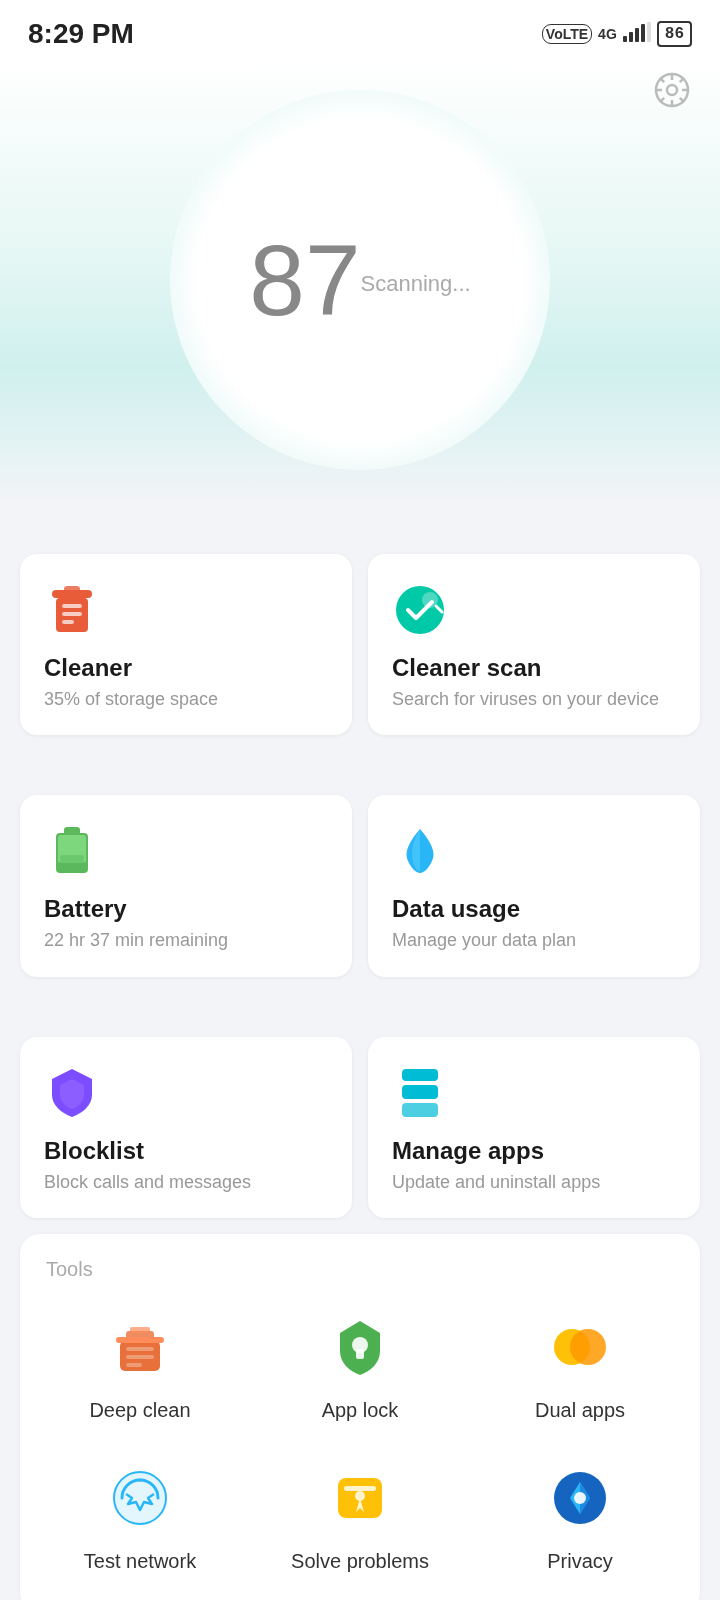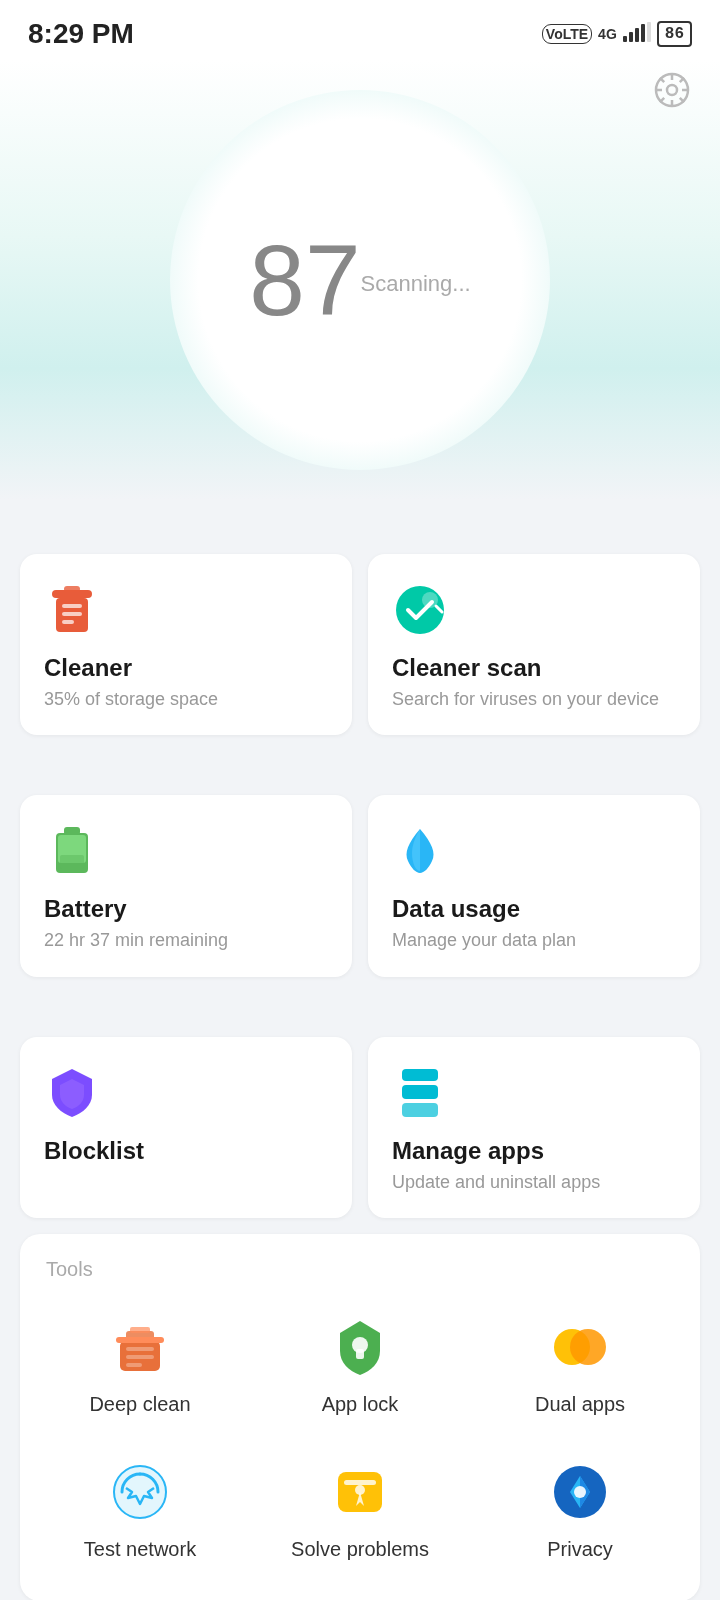--- a/index.html
+++ b/index.html
@@ -139,21 +139,21 @@
     }
     .tools-grid {
       display: grid;
       grid-template-columns: 1fr 1fr 1fr;
       gap: 20px 0;
     }
     .tool-item {
       display: flex;
       flex-direction: column;
       align-items: center;
-      gap: 10px;
+      gap: 16px;
       cursor: pointer;
       padding: 10px 0;
     }
     .tool-icon {
       width: 72px;
       height: 72px;
       display: flex;
       align-items: center;
       justify-content: center;
     }
@@ -280,20 +280,21 @@
   </div>
 
   <div class="card">
     <div class="card-icon">
       <svg width="48" height="52" viewBox="0 0 48 52">
         <path d="M24 2 L44 12 L44 28 C44 38 35 46 24 50 C13 46 4 38 4 28 L4 12 Z" fill="#7c4dff"></path>
         <path d="M24 12 L36 18 L36 28 C36 34 31 40 24 42 C17 40 12 34 12 28 L12 18 Z" fill="#9c6dff" opacity="0.5"></path>
       </svg>
     </div>
     <div class="card-title">Blocklist</div>
+    <div class="card-desc">Block calls and messages</div>
   </div>
 
   <div class="card">
     <div class="card-icon">
       <svg width="48" height="52" viewBox="0 0 48 52">
         <rect x="6" y="2" width="36" height="12" rx="4" fill="#00bcd4"></rect>
         <rect x="6" y="18" width="36" height="14" rx="4" fill="#00bcd4"></rect>
         <rect x="6" y="36" width="36" height="14" rx="4" fill="#00bcd4" opacity="0.7"></rect>
       </svg>
     </div>

